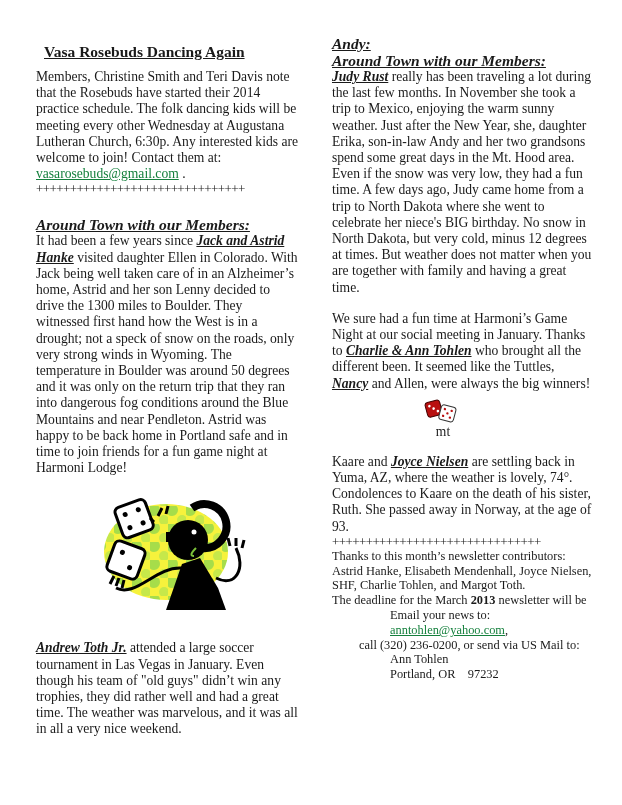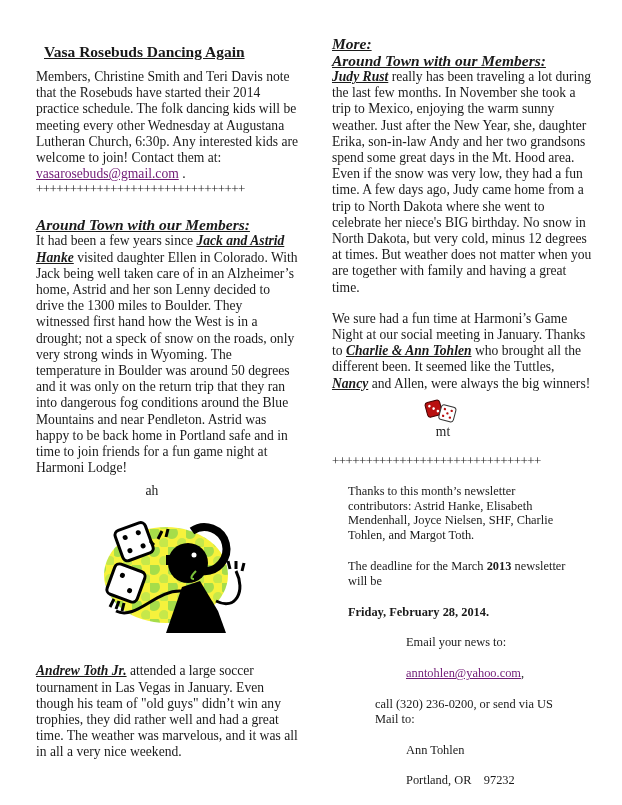--- a/index.html
+++ b/index.html
@@ -5,40 +5,39 @@
   html, body { margin:0; padding:0; background:#ffffff; }
   body { width:622px; height:805px; position:relative; overflow:hidden;
          font-family:"Liberation Serif", "DejaVu Serif", serif; color:#1a1a1a; }
   .col { position:absolute; top:0; }
   .left { left:36px; width:262px; }
   .right { left:332px; width:262px; }
   .p { font-size:13.6px; line-height:16.2px; margin:0; }
   .title { font-weight:bold; text-decoration:underline; font-size:15.5px; line-height:18px; margin:8px; }
   .ititle { font-weight:bold; font-style:italic; text-decoration:underline; font-size:15.5px; line-height:17px; margin:0; }
   .name { font-weight:bold; font-style:italic; text-decoration:underline; }
-  a.link { color:#701a75; text-decoration:underline; }
+  a.link { color:#15803d; text-decoration:underline; }
   .plus { font-size:13px; line-height:14px; letter-spacing:-0.6px; margin:0; white-space:nowrap; overflow:hidden; }
   .sig { text-align:center; font-size:13.6px; line-height:16px; margin:0; }
-  .small { font-size:12.4px; line-height:14.8px; margin:16px; }
+  .small { font-size:12.4px; line-height:14.8px; margin:0; }
   .indent { padding-left:58px; }
   .indent2 { padding-left:27px; }
 </style>
 </head>
 <body>
 
 <div class="col left">
   <div style="height:35px"></div>
   <p class="title">Vasa Rosebuds Dancing Again</p>
   <p class="p"><span>Members, Christine Smith and Teri Davis note that the Rosebuds have started their 2014 practice schedule.  The folk dancing kids will be meeting every other Wednesday at Augustana Lutheran Church, 6:30p.  Any interested kids are welcome to join! Contact them at: </span><a class="link" href="#">vasarosebuds@gmail.com</a><span> .</span></p>
   <p class="plus">+++++++++++++++++++++++++++++++</p>
 
   <div style="height:20px"></div>
   <p class="ititle">Around Town with our Members:</p>
   <p class="p"><span>It had been a few years since </span><span class="name">Jack and Astrid Hanke</span><span>  visited daughter Ellen in Colorado. With Jack being well taken care of in an Alzheimer’s home, Astrid and her son Lenny decided to drive the 1300 miles to Boulder. They witnessed first hand how the West is in a drought; not a speck of snow on the roads, only very strong winds in Wyoming. The temperature in Boulder was around 50 degrees and it was only on the return trip that they ran into dangerous fog conditions around the Blue Mountains and near Pendleton. Astrid was happy to be back home in Portland safe and in time to join friends for a fun game night at Harmoni Lodge!</span></p>
-  <p class="sig" style="margin-top:7px; padding-right:30px;">ah</p>
 
   <div style="margin:12px 0 0 60px; width:150px; height:122px;">
     <svg width="150" height="122" viewBox="0 0 150 122">
       <defs>
         <pattern id="pat" width="18" height="18" patternUnits="userSpaceOnUse">
           <rect width="18" height="18" fill="#f6f23c"></rect>
           <circle cx="4" cy="4" r="6" fill="#a6dd4a"></circle>
           <circle cx="14" cy="14" r="5" fill="#c6e84a"></circle>
         </pattern>
       </defs>
@@ -68,21 +67,21 @@
       <path d="M134 58 l-2 -8 M140 58 l0 -8 M146 60 l2 -8" stroke="#000" stroke-width="3"></path>
     </svg>
   </div>
 
   <div style="height:30px"></div>
   <p class="p"><span class="name">Andrew Toth Jr.</span><span>  attended a large soccer tournament  in Las Vegas in January.  Even though his team of "old guys" didn’t win any trophies, they did rather well and had a great time.  The weather was marvelous, and it was all in all a very nice weekend.</span></p>
 </div>
 
 <div class="col right">
   <div style="height:35px"></div>
-  <p class="ititle">More:</p>
+  <p class="ititle">Andy:</p>
   <p class="ititle">Around Town with our Members:</p>
   <p class="p"><span class="name">Judy Rust</span><span>  really has been traveling a lot during the last few months. In November she took a trip to Mexico, enjoying the warm sunny weather. Just after the New Year, she, daughter Erika, son-in-law Andy and her two grandsons spend some great days in the Mt. Hood area. Even if the snow was very low, they had a fun time. A few days ago, Judy came home from a trip to North Dakota where she went to celebrate her niece's BIG birthday. No snow in North Dakota, but very cold, minus 12 degrees at times. But weather does not matter when you are together with family and having a great time.</span></p>
 
   <div style="height:15px"></div>
   <p class="p"><span>We sure had a fun time at Harmoni’s Game Night at our social meeting in January. Thanks to </span><span class="name">Charlie &amp; Ann Tohlen</span><span>  who brought all the different been.  It seemed like the Tuttles, </span><span class="name">Nancy</span><span>  and Allen, were always the big winners!</span></p>
   <div style="margin:6px 0 0 92px; width:36px; height:26px;">
     <svg width="36" height="26" viewBox="0 0 36 26">
       <g transform="rotate(-15 10 10)">
           <rect x="2" y="3" width="15" height="15" rx="3" fill="#b81010" stroke="#400" stroke-width="1"></rect>
       <circle cx="6" cy="7" r="1.3" fill="#fff"></circle>
@@ -95,23 +94,23 @@
           <circle cx="27" cy="12" r="1.2" fill="#b81010"></circle>
           <circle cx="20" cy="19" r="1.2" fill="#b81010"></circle>
           <circle cx="27" cy="19" r="1.2" fill="#b81010"></circle>
           <circle cx="23.5" cy="15.5" r="1.2" fill="#b81010"></circle>
         </g>
     </svg>
   </div>
   <p class="sig" style="padding-right:40px;">mt</p>
 
   <div style="height:14px"></div>
+  <p class="p"><span>Kaare and </span><span class="name">Joyce Nielsen</span><span>  are settling back in Yuma, AZ, where the weather is lovely, 74°. Condolences to Kaare on the death of his sister, Ruth.  She passed away in Norway, at the age of 93.</span></p>
   <p class="plus">+++++++++++++++++++++++++++++++</p>
 
   <p class="small">Thanks to this month’s newsletter contributors: Astrid Hanke, Elisabeth Mendenhall, Joyce Nielsen, SHF, Charlie Tohlen, and Margot Toth.</p>
   <p class="small"><span>The deadline for the March </span><b>2013</b><span> newsletter will be</span></p>
-  <p class="small" style="font-weight:bold">Friday, February 28, 2014.</p>
   <p class="small indent">Email your news to:</p>
   <p class="small indent"><a class="link" href="#">anntohlen@yahoo.com</a><span>,</span></p>
   <p class="small indent2">call (320) 236-0200, or send via US Mail to:</p>
   <p class="small indent">Ann Tohlen</p>
   <p class="small indent" style="white-space:pre">Portland, OR    97232</p>
 </div>
 
 </body></html>

